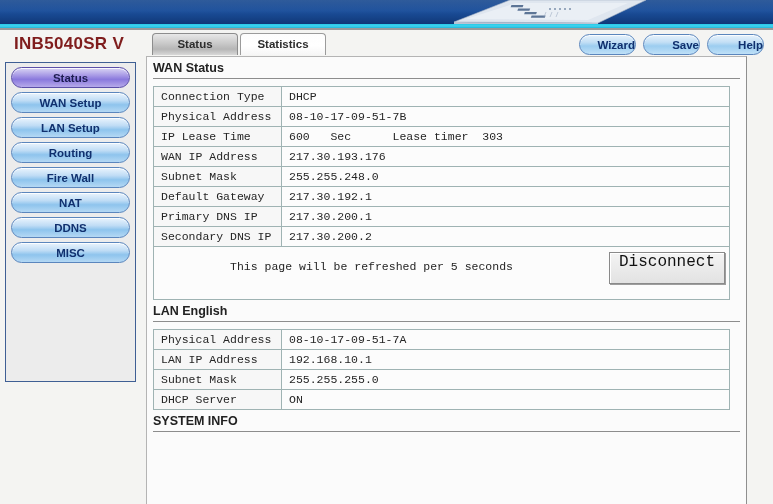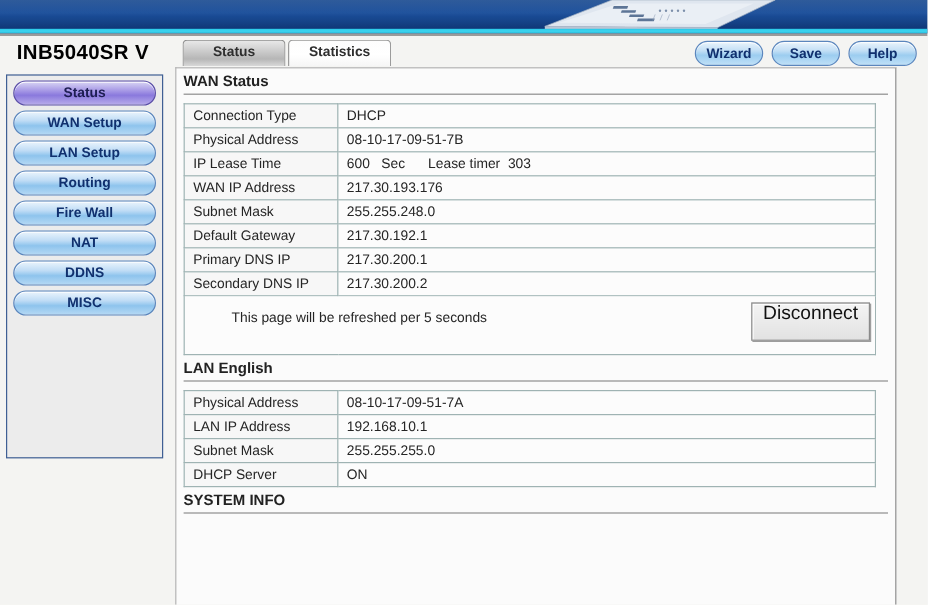--- a/index.html
+++ b/index.html
@@ -36,21 +36,21 @@
     background: #9a9a9a;
   }
 
   
   .header {
     position: absolute; left: 0; top: 30px; width: 773px; height: 29px;
     background: #f4f4f2;
   }
   .brand-title {
     position: absolute; left: 14px; top: 4px;
-    font-size: 17px; font-weight: bold; color: #000000;
+    font-size: 17px; font-weight: bold; color: #7f1d1d;
     letter-spacing: .3px; white-space: nowrap;
   }
 
   .tabs { position: absolute; left: 152px; top: 3px; height: 26px; }
   .tab {
     position: relative; float: left; height: 22px; margin-right: 2px;
     padding: 0 16px; min-width: 86px;
     border: 1px solid #9b9b9b; border-bottom: none;
     border-radius: 4px 4px 0 0;
     font-size: 11.5px; font-weight: bold; color: #2e2e2e;
@@ -60,21 +60,21 @@
   }
   .tab.active {
     background: linear-gradient(180deg,#e8e8e8 0%, #c9c9c9 45%, #b6b6b6 72%, #d8d8d8 100%);
     border-color: #8d8d8d;
   }
 
   .actions { position: absolute; right: 9px; top: 4px; }
   .pill-btn {
     float: left; margin-left: 7px;
     width: 57px; height: 21px; line-height: 20px;
-    text-align: center; font-size: 11.5px; font-weight: bold;
+    text-align: right; font-size: 11.5px; font-weight: bold;
     color: #10306e; cursor: pointer;
     border: 1px solid #5b86bd; border-radius: 11px;
     background: linear-gradient(180deg,#e8f3fc 0%, #c3dff5 38%, #9ccdf0 58%, #bfe0f7 100%);
     box-shadow: inset 0 1px 0 rgba(255,255,255,.8);
   }
 
   
   .sidebar {
     position: absolute; left: 5px; top: 62px;
     width: 131px; height: 320px;
@@ -111,21 +111,21 @@
   table.kv {
     margin: 7px 6px 0 6px;
     width: 577px;
     border-collapse: collapse;
     background: #fcfcfc;
     border: 1px solid #9fb3b3;
   }
   table.kv td {
     border: 1px solid #9fb3b3;
     height: 20px; padding: 0 0 0 7px;
-    font-size: 11.5px; color: #252525; white-space: pre;
+    font-size: 11.5px; color: #252525; white-space: pre; font-family: Liberation Mono, monospace;
   }
   td.k { width: 128px; background: #f7f7f7; }
   td.v { background: #fcfcfc; }
 
   td.footer-cell {
     border: 1px solid #9fb3b3;
     background: #fcfcfc; height: 30px;
     padding: 0 10px; position: relative;
   }
   .refresh-note {

